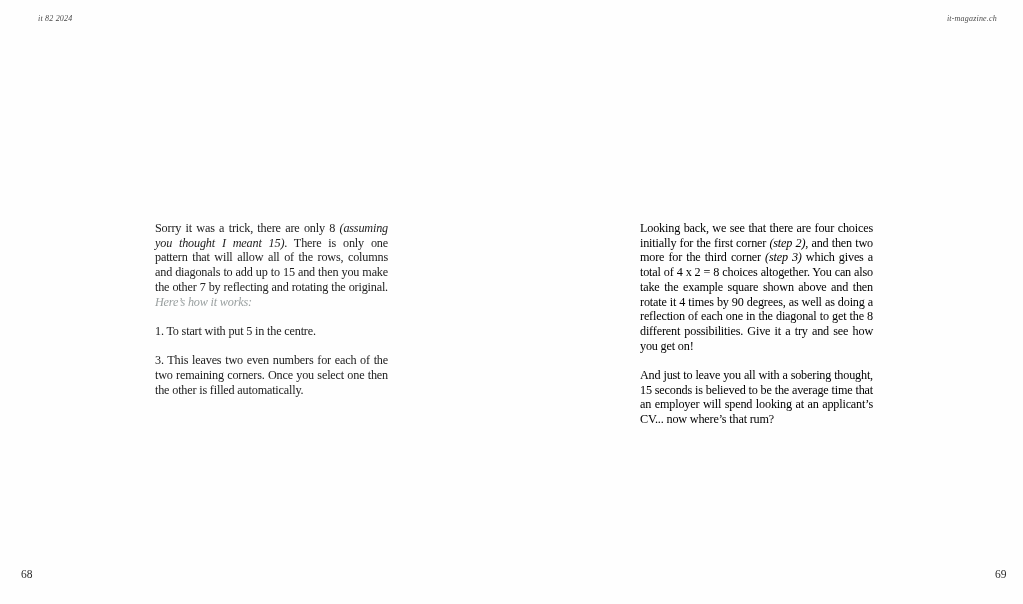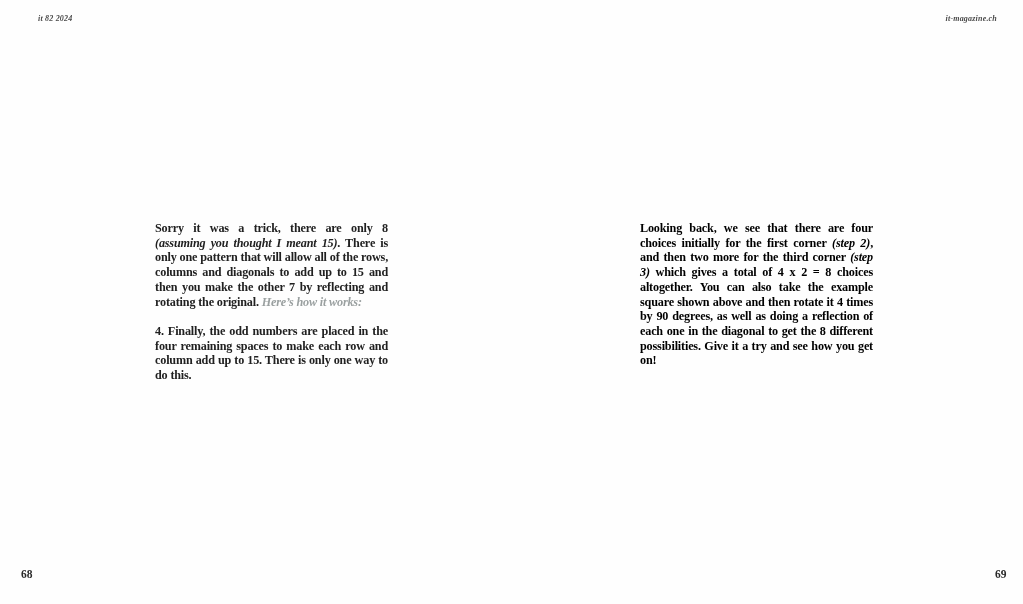--- a/index.html
+++ b/index.html
@@ -9,21 +9,20 @@
     height: 604px;
     background: #fdfdfd;
     font-family: "Liberation Serif", serif;
     overflow: hidden;
   }
   .spread {
     position: relative;
     width: 959px;
     height: 604px;
     background: #fefefe;
-    font-weight: bold;
   }
   .page {
     position: absolute;
     top: 0;
     width: 511px;
     height: 604px;
     background: transparent;
   }
   .page-left  { left: 0; }
   .page-right { left: 512px; }
@@ -73,29 +72,31 @@
 </head>
 <body style="background: rgb(254, 254, 254);">
 
 <div class="spread">
 
   <div class="page page-left">
     <span class="running-head running-head-left" style="color: rgb(74, 74, 74);">it 82 2024</span>
 
     <div class="text-col text-col-left" style="color: rgb(33, 33, 33);">
         <p><span>Sorry it was a trick, there are only 8 </span><span class="run-italic">(assuming you thought I meant 15)</span><span>. There is only one pattern that will allow all of the rows, columns and diagonals to add up to 15 and then you make the other 7 by reflecting and rotating the original. </span><span class="run-italic-muted" style="color: rgb(154, 160, 160);">Here’s how it works:</span></p>
-        <p><span>4. Finally, the odd numbers are placed in the four remaining spaces to make each row and column add up to 15. There is only one way to do this.</span></p>
+        <p><span>1. To start with put 5 in the centre.</span></p>
+        <p><span>3. This leaves two even numbers for each of the two remaining corners. Once you select one then the other is filled automatically.</span></p>
       </div>
 
     <span class="folio folio-left">68</span>
   </div>
 
   <div class="page page-right">
     <span class="running-head running-head-right" style="color: rgb(74, 74, 74);">it-magazine.ch</span>
 
     <div class="text-col text-col-right" style="color: #000000;">
         <p><span>Looking back, we see that there are four choices initially for the first corner </span><span class="run-italic">(step 2)</span><span>, and then two more for the third corner </span><span class="run-italic">(step 3)</span><span> which gives a total of 4 x 2 = 8 choices altogether. You can also take the example square shown above and then rotate it 4 times by 90 degrees, as well as doing a reflection of each one in the diagonal to get the 8 different possibilities. Give it a try and see how you get on!</span></p>
+        <p><span>And just to leave you all with a sobering thought, 15 seconds is believed to be the average time that an employer will spend looking at an applicant’s CV... now where’s that rum?</span></p>
       </div>
   </div>
 
   <span class="folio folio-right">69</span>
 
 </div>
 
 </body></html>

